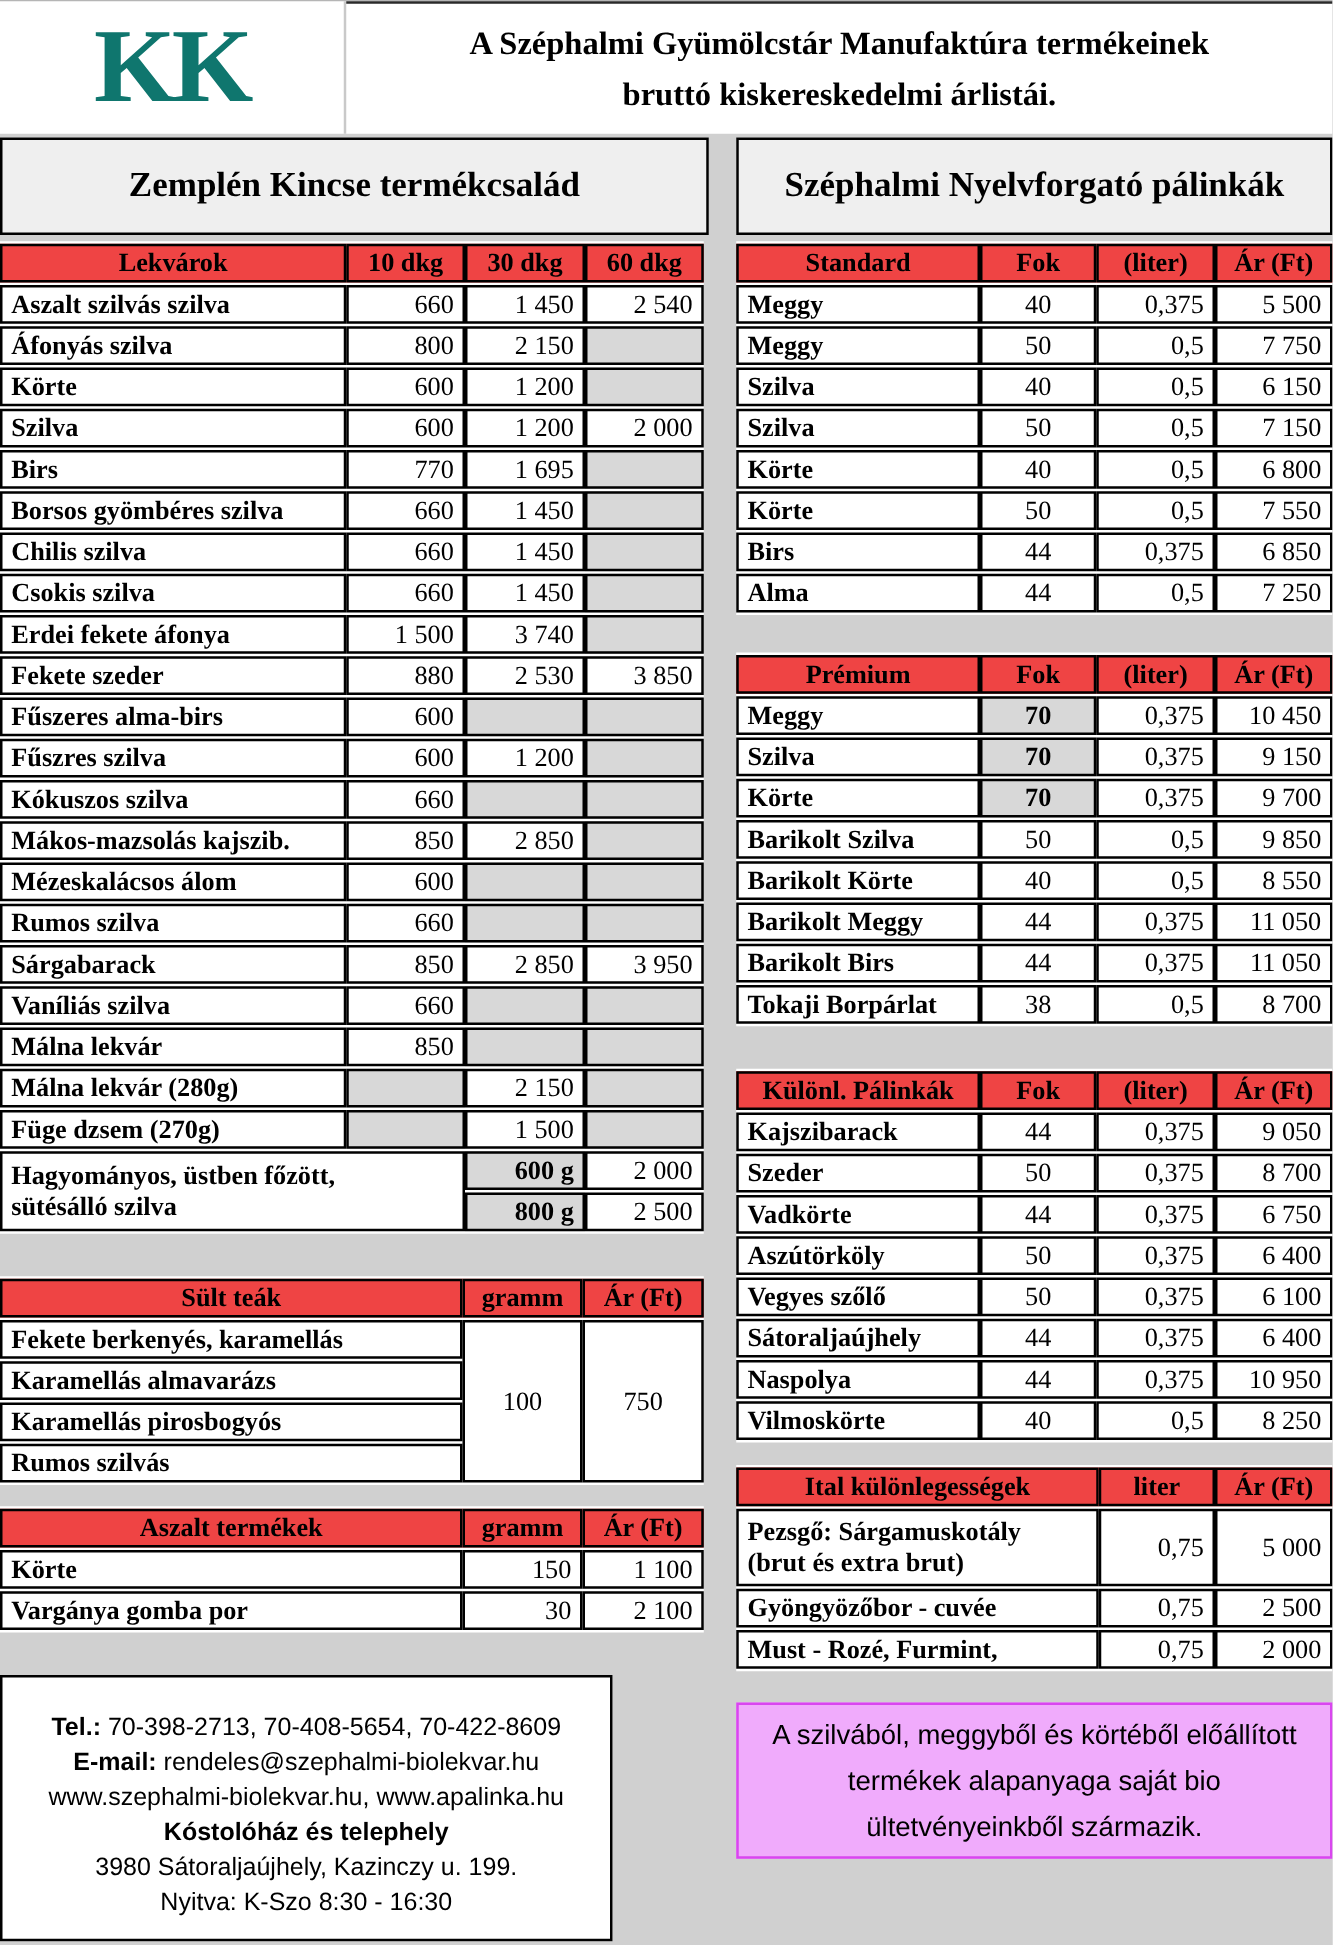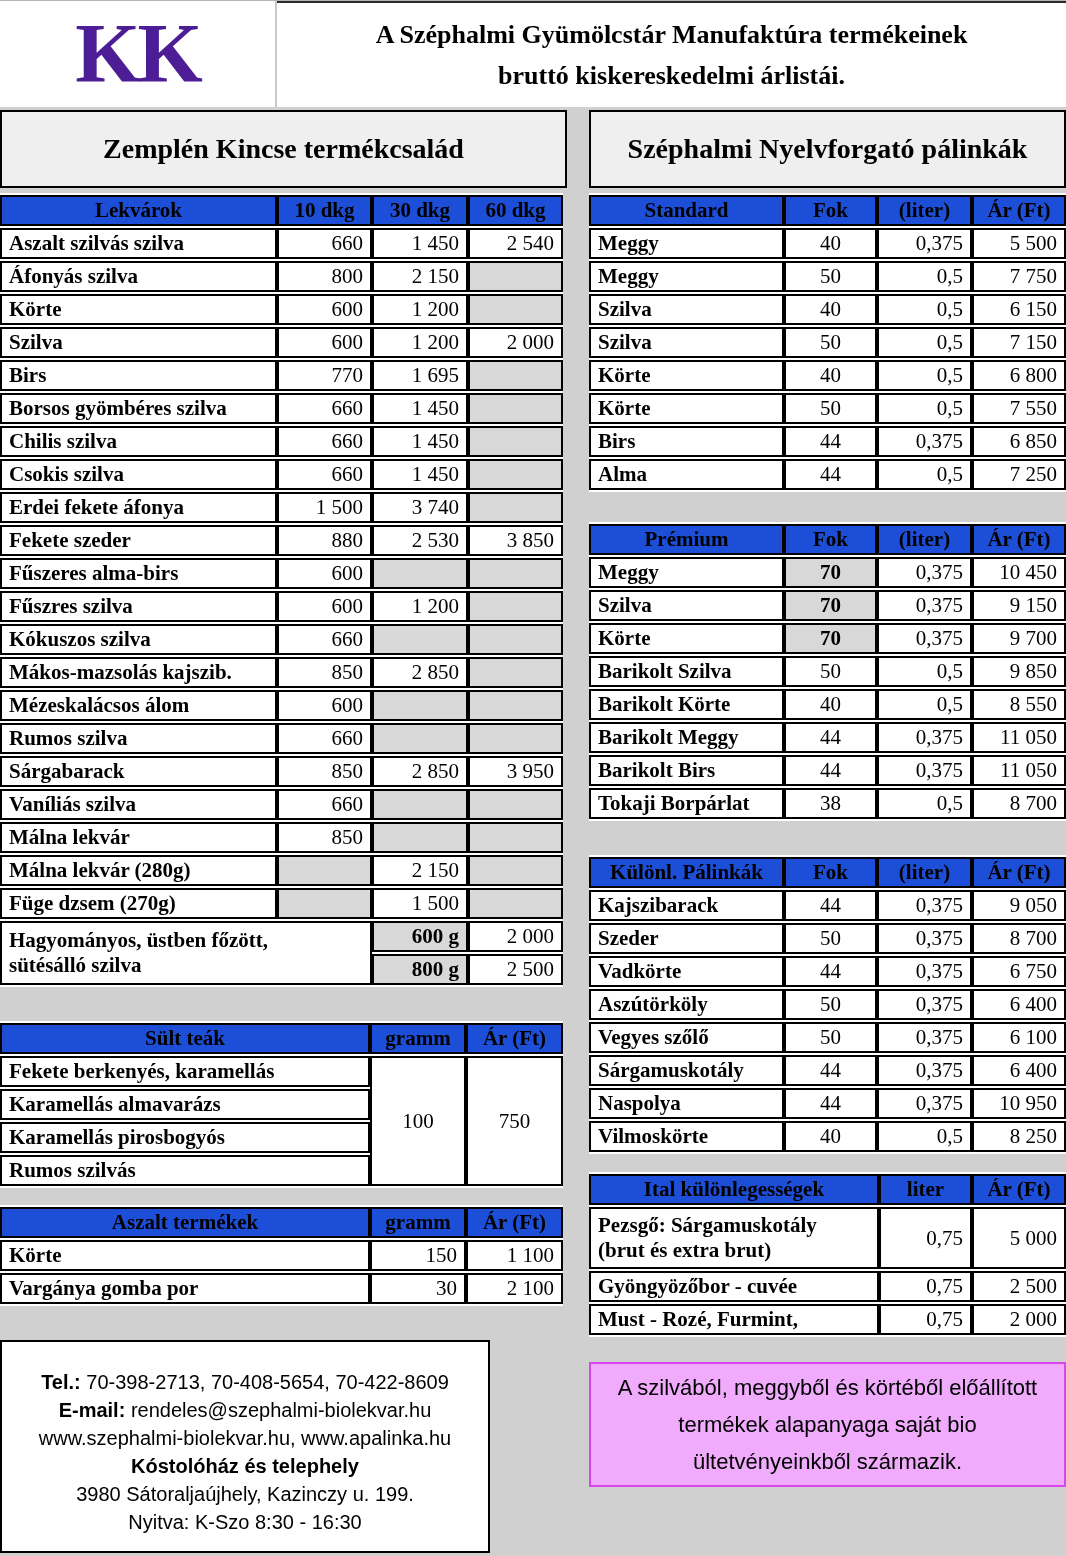--- a/index.html
+++ b/index.html
@@ -2,36 +2,36 @@
 <html><head>
 <meta charset="utf-8">
 <style>
   html,body{margin:0;padding:0;}
   .page{position:relative;width:1066px;height:1556px;background:#d0d0d0;overflow:hidden;
         font-family:"Liberation Serif","DejaVu Serif",serif;color:#000;}
   
   .topbar{display:flex;width:1066px;height:107px;background:#fff;border-top:1px solid #b5b5b5;box-sizing:border-box;}
   .logo-box{width:277px;height:100%;display:flex;align-items:center;justify-content:center;
             border-right:2px solid #c9c9c9;box-sizing:border-box;}
-  .logo{font-size:84px;font-weight:bold;color:#4c1d95;letter-spacing:-3px;line-height:1;}
+  .logo{font-size:84px;font-weight:bold;color:#0f766e;letter-spacing:-3px;line-height:1;}
   .title-box{flex:1;height:100%;box-sizing:border-box;border-top:2px solid #2a2a2a;
              display:flex;flex-direction:column;align-items:center;justify-content:center;}
   .title-line{font-size:26px;font-weight:bold;line-height:41px;text-align:center;}
   
   .content{display:flex;gap:22px;}
   .col-left{width:582px;display:flex;flex-direction:column;align-items:flex-start;}
   .col-right{width:477px;display:flex;flex-direction:column;align-items:flex-start;}
   .section-box{box-sizing:border-box;width:100%;height:78px;line-height:74px;margin-top:3px;
                border:2px solid #000;background:#efefef;text-align:center;
                font-size:28px;font-weight:bold;}
   
   table.t{border-collapse:separate;border-spacing:0 2px;table-layout:fixed;background:#fff;}
   table.t td{box-sizing:border-box;border:2px solid #000;height:31px;padding:0 7px;
              font-size:21px;line-height:25px;overflow:hidden;white-space:nowrap;vertical-align:middle;}
-  tr.head td{background:#1d4ed8;text-align:center;font-weight:bold;}
+  tr.head td{background:#ef4444;text-align:center;font-weight:bold;}
   td.name{font-weight:bold;text-align:left;}
   td.num{text-align:right;}
   td.ctr{text-align:center;}
   td.gray{background:#d8d8d8;}
   td.bold{font-weight:bold;}
   td.lhead{background:#efefef;text-align:left;font-weight:bold;}
   .m5{margin-top:5px}.m17{margin-top:17px}.m18{margin-top:18px}
   .m30{margin-top:30px}.m34{margin-top:34px}
   
   .contact-box{box-sizing:border-box;width:490px;height:213px;margin-top:34px;border:2px solid #000;
@@ -453,21 +453,21 @@
               <td class="num">0,375</td>
               <td class="num">6 400</td>
             </tr>
         <tr>
               <td class="name">Vegyes szőlő</td>
               <td class="ctr">50</td>
               <td class="num">0,375</td>
               <td class="num">6 100</td>
             </tr>
         <tr>
-              <td class="name">Sárgamuskotály</td>
+              <td class="name">Sátoraljaújhely</td>
               <td class="ctr">44</td>
               <td class="num">0,375</td>
               <td class="num">6 400</td>
             </tr>
         <tr>
               <td class="name">Naspolya</td>
               <td class="ctr">44</td>
               <td class="num">0,375</td>
               <td class="num">10 950</td>
             </tr>

